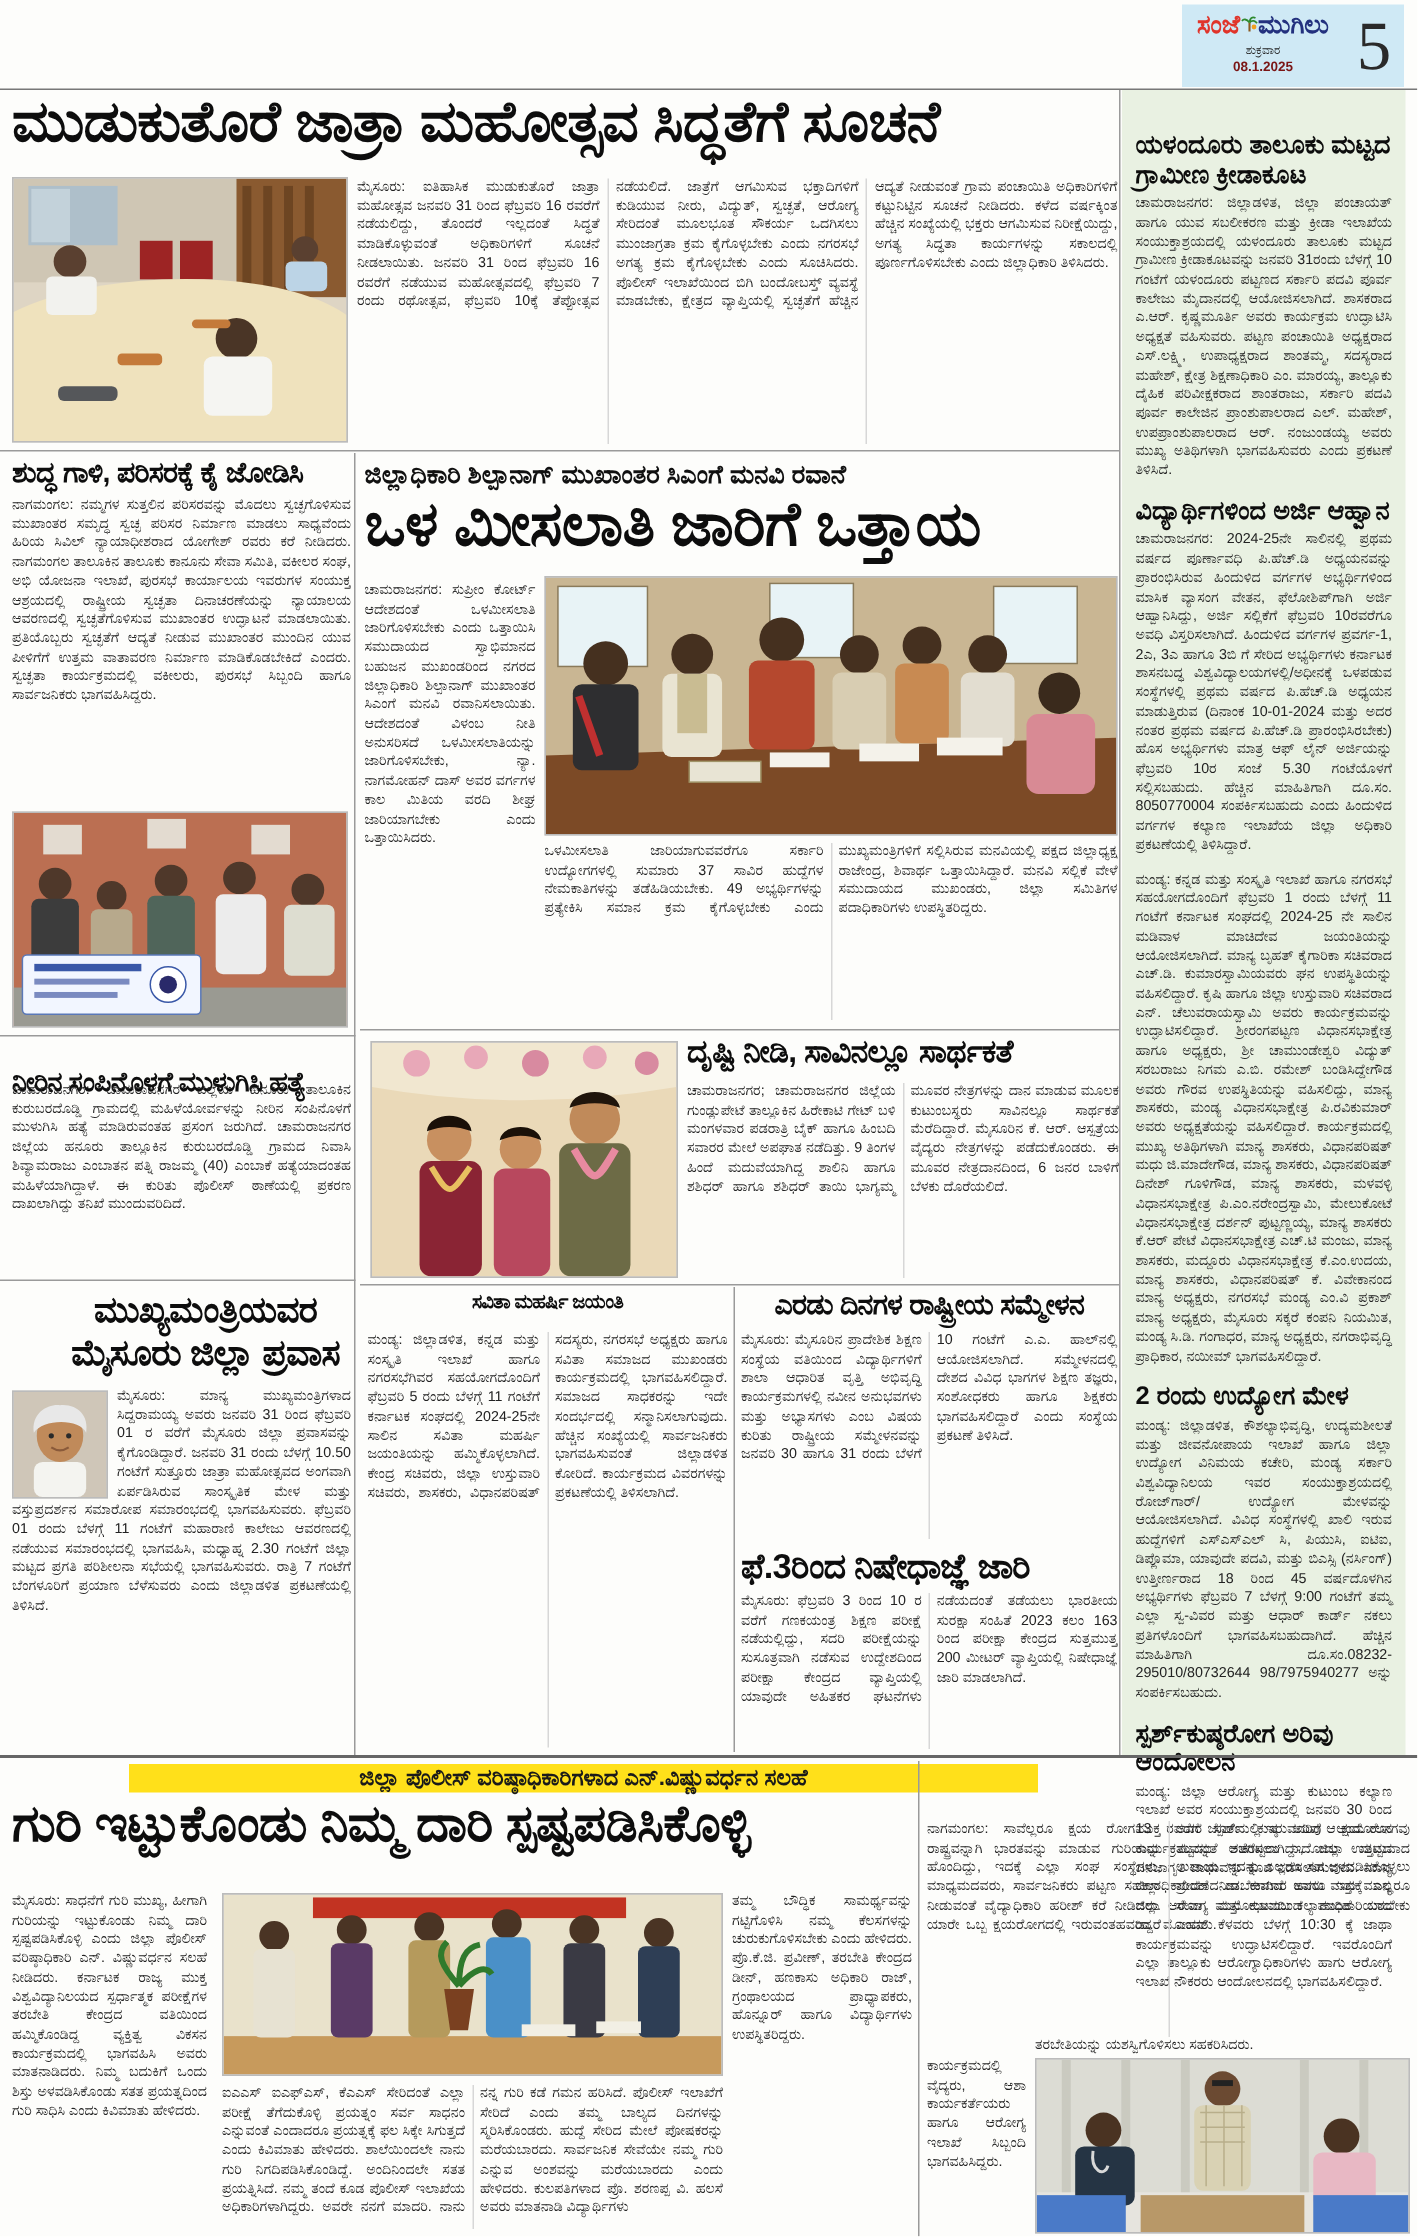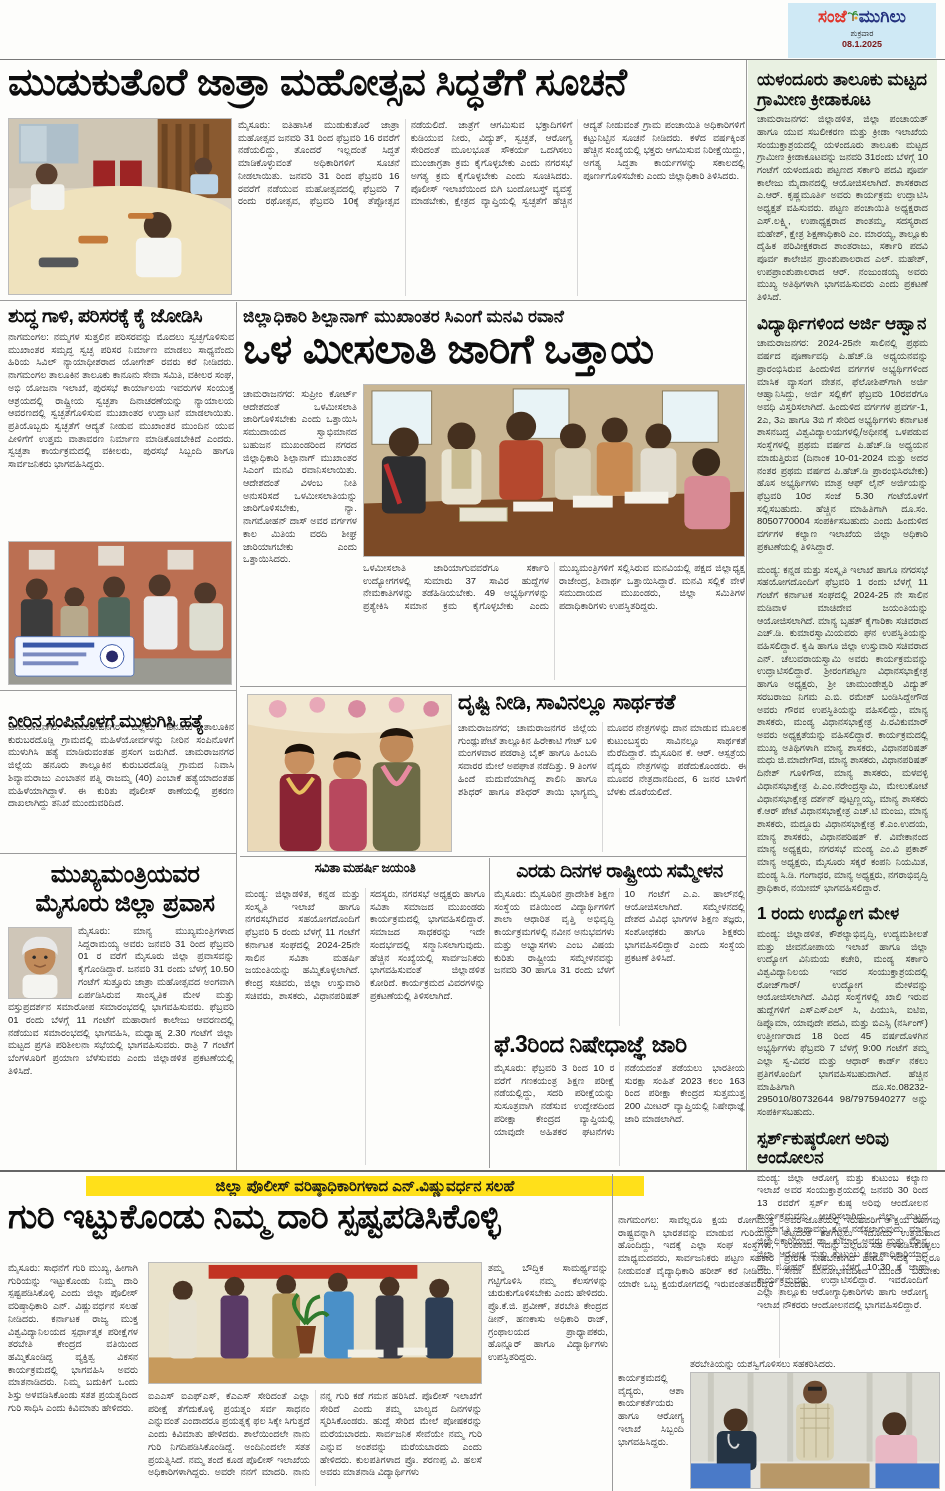--- a/index.html
+++ b/index.html
@@ -10,32 +10,32 @@
   .kicker{font-weight:bold;color:#111;}
   .bodytext{font-size:9.5px;line-height:1.34;text-align:justify;color:#222;word-break:break-word;}
   .cols2{column-count:2;column-gap:10px;column-rule:1px solid #d7d7d7;}
   .cols3{column-count:3;column-gap:11px;column-rule:1px solid #d7d7d7;}
   .rule-h{position:absolute;background:#9a9a9a;height:1px;}
   .rule-v{position:absolute;background:#9a9a9a;width:1px;}
   .photo{position:absolute;overflow:hidden;background:#ccc;border:1px solid #bbb;box-sizing:border-box;}
   .photo svg{display:block;width:100%;height:100%;}
   .region-box{background:#e4e4e2;display:flex;align-items:center;padding:0 14px;
               font-size:25px;font-weight:bold;color:#0b0b0b;}
-  .rail{box-sizing:border-box;padding:10px 9px;}
+  .rail{box-sizing:border-box;padding:27px 9px;}
   .rail h3{margin:0 0 4px 0;font-size:17px;line-height:1.15;font-weight:bold;color:#0d0d0d;}
   .rail p{margin:0 0 10px 0;}
   .center{text-align:center;}
 </style>
 </head>
 <body>
 
 <div id="page">
 
 
-  <div class="abs" style="left:788px;top:3px;width:148px;height:55px;background:#cfe9f5;display:flex;flex-direction:column;">
+  <div class="abs" style="left:788px;top:3px;width:148px;height:55px;background:#cfe9f5;display:flex;">
     <div style="flex:1;text-align:center;padding-top:4px;">
       <div style="font-size:17px;font-weight:bold;white-space:nowrap;">
         <span style="color:#e0342a;">ಸಂಜೆ</span><span class="abs" style="position:static;display:inline-block;width:12px;height:12px;vertical-align:top;"><svg viewBox="0 0 12 12">
               <path d="M6 5 L6 11" stroke="#8a5a20" stroke-width="1.4" fill="none"></path>
               <path d="M6 5 C4 2.5 2 2.5 1 4 M6 5 C6 2 8 1 10 2 M6 5 C8 3 10 4 11 5.5" stroke="#2f8a2f" stroke-width="1.2" fill="none"></path>
               <circle cx="9" cy="8" r="1.6" fill="#f0a020"></circle>
             </svg></span><span style="color:#23317e;">ಮುಗಿಲು</span>
       </div>
       <div style="font-size:8px;color:#222;margin-top:2px;">ಶುಕ್ರವಾರ</div>
       <div style="font-size:9px;font-weight:bold;color:#7a1515;">08.1.2025</div>
@@ -77,21 +77,21 @@
 
   <div class="rule-h" style="left:0;top:300px;width:746px;"></div>
 
   <div class="rule-v" style="left:746px;top:60px;height:1110px;"></div>
   <div class="abs rail" style="left:748px;top:60px;width:189px;height:1110px;background:#e9f1e2;">
     <h3>ಯಳಂದೂರು ತಾಲೂಕು ಮಟ್ಟದ ಗ್ರಾಮೀಣ ಕ್ರೀಡಾಕೂಟ</h3>
     <p class="bodytext">ಚಾಮರಾಜನಗರ: ಜಿಲ್ಲಾಡಳಿತ, ಜಿಲ್ಲಾ ಪಂಚಾಯತ್ ಹಾಗೂ ಯುವ ಸಬಲೀಕರಣ ಮತ್ತು ಕ್ರೀಡಾ ಇಲಾಖೆಯ ಸಂಯುಕ್ತಾಶ್ರಯದಲ್ಲಿ ಯಳಂದೂರು ತಾಲೂಕು ಮಟ್ಟದ ಗ್ರಾಮೀಣ ಕ್ರೀಡಾಕೂಟವನ್ನು ಜನವರಿ 31ರಂದು ಬೆಳಗ್ಗೆ 10 ಗಂಟೆಗೆ ಯಳಂದೂರು ಪಟ್ಟಣದ ಸರ್ಕಾರಿ ಪದವಿ ಪೂರ್ವ ಕಾಲೇಜು ಮೈದಾನದಲ್ಲಿ ಆಯೋಜಿಸಲಾಗಿದೆ. ಶಾಸಕರಾದ ಎ.ಆರ್. ಕೃಷ್ಣಮೂರ್ತಿ ಅವರು ಕಾರ್ಯಕ್ರಮ ಉದ್ಘಾಟಿಸಿ ಅಧ್ಯಕ್ಷತೆ ವಹಿಸುವರು. ಪಟ್ಟಣ ಪಂಚಾಯಿತಿ ಅಧ್ಯಕ್ಷರಾದ ಎಸ್.ಲಕ್ಷ್ಮಿ, ಉಪಾಧ್ಯಕ್ಷರಾದ ಶಾಂತಮ್ಮ, ಸದಸ್ಯರಾದ ಮಹೇಶ್, ಕ್ಷೇತ್ರ ಶಿಕ್ಷಣಾಧಿಕಾರಿ ಎಂ. ಮಾರಯ್ಯ, ತಾಲ್ಲೂಕು ದೈಹಿಕ ಪರಿವೀಕ್ಷಕರಾದ ಶಾಂತರಾಜು, ಸರ್ಕಾರಿ ಪದವಿ ಪೂರ್ವ ಕಾಲೇಜಿನ ಪ್ರಾಂಶುಪಾಲರಾದ ಎಲ್. ಮಹೇಶ್, ಉಪಪ್ರಾಂಶುಪಾಲರಾದ ಆರ್. ನಂಜುಂಡಯ್ಯ ಅವರು ಮುಖ್ಯ ಅತಿಥಿಗಳಾಗಿ ಭಾಗವಹಿಸುವರು ಎಂದು ಪ್ರಕಟಣೆ ತಿಳಿಸಿದೆ.</p>
     <h3>ವಿದ್ಯಾರ್ಥಿಗಳಿಂದ ಅರ್ಜಿ ಆಹ್ವಾನ</h3>
     <p class="bodytext">ಚಾಮರಾಜನಗರ: 2024-25ನೇ ಸಾಲಿನಲ್ಲಿ ಪ್ರಥಮ ವರ್ಷದ ಪೂರ್ಣಾವಧಿ ಪಿ.ಹೆಚ್.ಡಿ ಅಧ್ಯಯನವನ್ನು ಪ್ರಾರಂಭಿಸಿರುವ ಹಿಂದುಳಿದ ವರ್ಗಗಳ ಅಭ್ಯರ್ಥಿಗಳಿಂದ ಮಾಸಿಕ ವ್ಯಾಸಂಗ ವೇತನ, ಫೆಲೋಶಿಪ್‌ಗಾಗಿ ಅರ್ಜಿ ಆಹ್ವಾನಿಸಿದ್ದು, ಅರ್ಜಿ ಸಲ್ಲಿಕೆಗೆ ಫೆಬ್ರವರಿ 10ರವರೆಗೂ ಅವಧಿ ವಿಸ್ತರಿಸಲಾಗಿದೆ. ಹಿಂದುಳಿದ ವರ್ಗಗಳ ಪ್ರವರ್ಗ-1, 2ಎ, 3ಎ ಹಾಗೂ 3ಬಿ ಗೆ ಸೇರಿದ ಅಭ್ಯರ್ಥಿಗಳು ಕರ್ನಾಟಕ ಶಾಸನಬದ್ಧ ವಿಶ್ವವಿದ್ಯಾಲಯಗಳಲ್ಲಿ/ಅಧೀನಕ್ಕೆ ಒಳಪಡುವ ಸಂಸ್ಥೆಗಳಲ್ಲಿ ಪ್ರಥಮ ವರ್ಷದ ಪಿ.ಹೆಚ್.ಡಿ ಅಧ್ಯಯನ ಮಾಡುತ್ತಿರುವ (ದಿನಾಂಕ 10-01-2024 ಮತ್ತು ಅದರ ನಂತರ ಪ್ರಥಮ ವರ್ಷದ ಪಿ.ಹೆಚ್.ಡಿ ಪ್ರಾರಂಭಿಸಿರಬೇಕು) ಹೊಸ ಅಭ್ಯರ್ಥಿಗಳು ಮಾತ್ರ ಆಫ್ ಲೈನ್ ಅರ್ಜಿಯನ್ನು ಫೆಬ್ರವರಿ 10ರ ಸಂಜೆ 5.30 ಗಂಟೆಯೊಳಗೆ ಸಲ್ಲಿಸಬಹುದು. ಹೆಚ್ಚಿನ ಮಾಹಿತಿಗಾಗಿ ದೂ.ಸಂ. 8050770004 ಸಂಪರ್ಕಿಸಬಹುದು ಎಂದು ಹಿಂದುಳಿದ ವರ್ಗಗಳ ಕಲ್ಯಾಣ ಇಲಾಖೆಯ ಜಿಲ್ಲಾ ಅಧಿಕಾರಿ ಪ್ರಕಟಣೆಯಲ್ಲಿ ತಿಳಿಸಿದ್ದಾರೆ.</p>
     <p class="bodytext">ಮಂಡ್ಯ: ಕನ್ನಡ ಮತ್ತು ಸಂಸ್ಕೃತಿ ಇಲಾಖೆ ಹಾಗೂ ನಗರಸಭೆ ಸಹಯೋಗದೊಂದಿಗೆ ಫೆಬ್ರವರಿ 1 ರಂದು ಬೆಳಗ್ಗೆ 11 ಗಂಟೆಗೆ ಕರ್ನಾಟಕ ಸಂಘದಲ್ಲಿ 2024-25 ನೇ ಸಾಲಿನ ಮಡಿವಾಳ ಮಾಚಿದೇವ ಜಯಂತಿಯನ್ನು ಆಯೋಜಿಸಲಾಗಿದೆ. ಮಾನ್ಯ ಬೃಹತ್ ಕೈಗಾರಿಕಾ ಸಚಿವರಾದ ಎಚ್.ಡಿ. ಕುಮಾರಸ್ವಾಮಿಯವರು ಘನ ಉಪಸ್ಥಿತಿಯನ್ನು ವಹಿಸಲಿದ್ದಾರೆ. ಕೃಷಿ ಹಾಗೂ ಜಿಲ್ಲಾ ಉಸ್ತುವಾರಿ ಸಚಿವರಾದ ಎನ್. ಚೆಲುವರಾಯಸ್ವಾಮಿ ಅವರು ಕಾರ್ಯಕ್ರಮವನ್ನು ಉದ್ಘಾಟಿಸಲಿದ್ದಾರೆ. ಶ್ರೀರಂಗಪಟ್ಟಣ ವಿಧಾನಸಭಾಕ್ಷೇತ್ರ ಹಾಗೂ ಅಧ್ಯಕ್ಷರು, ಶ್ರೀ ಚಾಮುಂಡೇಶ್ವರಿ ವಿದ್ಯುತ್ ಸರಬರಾಜು ನಿಗಮ ಎ.ಬಿ. ರಮೇಶ್ ಬಂಡಿಸಿದ್ದೇಗೌಡ ಅವರು ಗೌರವ ಉಪಸ್ಥಿತಿಯನ್ನು ವಹಿಸಲಿದ್ದು, ಮಾನ್ಯ ಶಾಸಕರು, ಮಂಡ್ಯ ವಿಧಾನಸಭಾಕ್ಷೇತ್ರ ಪಿ.ರವಿಕುಮಾರ್ ಅವರು ಅಧ್ಯಕ್ಷತೆಯನ್ನು ವಹಿಸಲಿದ್ದಾರೆ. ಕಾರ್ಯಕ್ರಮದಲ್ಲಿ ಮುಖ್ಯ ಅತಿಥಿಗಳಾಗಿ ಮಾನ್ಯ ಶಾಸಕರು, ವಿಧಾನಪರಿಷತ್ ಮಧು ಜಿ.ಮಾದೇಗೌಡ, ಮಾನ್ಯ ಶಾಸಕರು, ವಿಧಾನಪರಿಷತ್ ದಿನೇಶ್ ಗೂಳಿಗೌಡ, ಮಾನ್ಯ ಶಾಸಕರು, ಮಳವಳ್ಳಿ ವಿಧಾನಸಭಾಕ್ಷೇತ್ರ ಪಿ.ಎಂ.ನರೇಂದ್ರಸ್ವಾಮಿ, ಮೇಲುಕೋಟೆ ವಿಧಾನಸಭಾಕ್ಷೇತ್ರ ದರ್ಶನ್ ಪುಟ್ಟಣ್ಣಯ್ಯ, ಮಾನ್ಯ ಶಾಸಕರು ಕೆ.ಆರ್ ಪೇಟೆ ವಿಧಾನಸಭಾಕ್ಷೇತ್ರ ಎಚ್.ಟಿ ಮಂಜು, ಮಾನ್ಯ ಶಾಸಕರು, ಮದ್ದೂರು ವಿಧಾನಸಭಾಕ್ಷೇತ್ರ ಕೆ.ಎಂ.ಉದಯ, ಮಾನ್ಯ ಶಾಸಕರು, ವಿಧಾನಪರಿಷತ್ ಕೆ. ವಿವೇಕಾನಂದ ಮಾನ್ಯ ಅಧ್ಯಕ್ಷರು, ನಗರಸಭೆ ಮಂಡ್ಯ ಎಂ.ವಿ ಪ್ರಕಾಶ್ ಮಾನ್ಯ ಅಧ್ಯಕ್ಷರು, ಮೈಸೂರು ಸಕ್ಕರೆ ಕಂಪನಿ ನಿಯಮಿತ, ಮಂಡ್ಯ ಸಿ.ಡಿ. ಗಂಗಾಧರ, ಮಾನ್ಯ ಅಧ್ಯಕ್ಷರು, ನಗರಾಭಿವೃದ್ಧಿ ಪ್ರಾಧಿಕಾರ, ನಯೀಮ್ ಭಾಗವಹಿಸಲಿದ್ದಾರೆ.</p>
-    <h3>1 ರಂದು ಉದ್ಯೋಗ ಮೇಳ</h3>
+    <h3>2 ರಂದು ಉದ್ಯೋಗ ಮೇಳ</h3>
     <p class="bodytext">ಮಂಡ್ಯ: ಜಿಲ್ಲಾಡಳಿತ, ಕೌಶಲ್ಯಾಭಿವೃದ್ಧಿ, ಉದ್ಯಮಶೀಲತೆ ಮತ್ತು ಜೀವನೋಪಾಯ ಇಲಾಖೆ ಹಾಗೂ ಜಿಲ್ಲಾ ಉದ್ಯೋಗ ವಿನಿಮಯ ಕಚೇರಿ, ಮಂಡ್ಯ ಸರ್ಕಾರಿ ವಿಶ್ವವಿದ್ಯಾನಿಲಯ ಇವರ ಸಂಯುಕ್ತಾಶ್ರಯದಲ್ಲಿ ರೋಜ್‌ಗಾರ್/ ಉದ್ಯೋಗ ಮೇಳವನ್ನು ಆಯೋಜಿಸಲಾಗಿದೆ. ವಿವಿಧ ಸಂಸ್ಥೆಗಳಲ್ಲಿ ಖಾಲಿ ಇರುವ ಹುದ್ದೆಗಳಿಗೆ ಎಸ್‌ಎಸ್‌ಎಲ್ ಸಿ, ಪಿಯುಸಿ, ಐಟಿಐ, ಡಿಪ್ಲೊಮಾ, ಯಾವುದೇ ಪದವಿ, ಮತ್ತು ಬಿಎಸ್ಸಿ (ನರ್ಸಿಂಗ್) ಉತ್ತೀರ್ಣರಾದ 18 ರಿಂದ 45 ವರ್ಷದೊಳಗಿನ ಅಭ್ಯರ್ಥಿಗಳು ಫೆಬ್ರವರಿ 7 ಬೆಳಗ್ಗೆ 9:00 ಗಂಟೆಗೆ ತಮ್ಮ ಎಲ್ಲಾ ಸ್ವ-ವಿವರ ಮತ್ತು ಆಧಾರ್ ಕಾರ್ಡ್ ನಕಲು ಪ್ರತಿಗಳೊಂದಿಗೆ ಭಾಗವಹಿಸಬಹುದಾಗಿದೆ. ಹೆಚ್ಚಿನ ಮಾಹಿತಿಗಾಗಿ ದೂ.ಸಂ.08232-295010/80732644 98/7975940277 ಅನ್ನು ಸಂಪರ್ಕಿಸಬಹುದು.</p>
     <h3>ಸ್ಪರ್ಶ್‌ಕುಷ್ಠರೋಗ ಅರಿವು ಆಂದೋಲನ</h3>
     <p class="bodytext">ಮಂಡ್ಯ: ಜಿಲ್ಲಾ ಆರೋಗ್ಯ ಮತ್ತು ಕುಟುಂಬ ಕಲ್ಯಾಣ ಇಲಾಖೆ ಅವರ ಸಂಯುಕ್ತಾಶ್ರಯದಲ್ಲಿ ಜನವರಿ 30 ರಿಂದ 13 ರವರೆಗೆ ಸ್ಪರ್ಶ್ ಕುಷ್ಠ ಅರಿವು ಆಂದೋಲನ ಕಾರ್ಯಕ್ರಮವನ್ನು ಆಚರಿಸಲಾಗಿದ್ದು, ಜಿಲ್ಲಾ ಮಟ್ಟದ ಜನಜಾಗೃತಿ ಜಾಥಾವನ್ನು ಕೂಡ ನಡೆಸಲಾಗುವುದು. ಮಾನ್ಯ ಜಿಲ್ಲಾಧಿಕಾರಿಯಾದ ಡಾ. ಕುಮಾರ ಅವರು ಮತ್ತು ಮಾನ್ಯ ಜಿಲ್ಲಾ ಆರೋಗ್ಯ ಮತ್ತು ಕುಟುಂಬ ಕಲ್ಯಾಣಾಧಿಕಾರಿಯಾದ ಡಾ. ಮೋಹನ್ ಕೆಳವರು ಬೆಳಗ್ಗೆ 10:30 ಕ್ಕೆ ಜಾಥಾ ಕಾರ್ಯಕ್ರಮವನ್ನು ಉದ್ಘಾಟಿಸಲಿದ್ದಾರೆ. ಇವರೊಂದಿಗೆ ಎಲ್ಲಾ ತಾಲ್ಲೂಕು ಆರೋಗ್ಯಾಧಿಕಾರಿಗಳು ಹಾಗು ಆರೋಗ್ಯ ಇಲಾಖೆ ನೌಕರರು ಆಂದೋಲನದಲ್ಲಿ ಭಾಗವಹಿಸಲಿದ್ದಾರೆ.</p>
   </div>
 
   <div class="rule-v" style="left:236px;top:302px;height:868px;"></div>
 
   <div class="abs hl" style="left:8px;top:306px;width:226px;font-size:19px;">ಶುದ್ಧ ಗಾಳಿ, ಪರಿಸರಕ್ಕೆ ಕೈ ಜೋಡಿಸಿ</div>
   <div class="abs bodytext" style="left:8px;top:331px;width:226px;height:206px;">ನಾಗಮಂಗಲ: ನಮ್ಮಗಳ ಸುತ್ತಲಿನ ಪರಿಸರವನ್ನು ಮೊದಲು ಸ್ವಚ್ಛಗೊಳಿಸುವ ಮುಖಾಂತರ ಸಮೃದ್ಧ ಸ್ವಚ್ಛ ಪರಿಸರ ನಿರ್ಮಾಣ ಮಾಡಲು ಸಾಧ್ಯವೆಂದು ಹಿರಿಯ ಸಿವಿಲ್ ನ್ಯಾಯಾಧೀಶರಾದ ಯೋಗೇಶ್ ರವರು ಕರೆ ನೀಡಿದರು. ನಾಗಮಂಗಲ ತಾಲೂಕಿನ ತಾಲೂಕು ಕಾನೂನು ಸೇವಾ ಸಮಿತಿ, ವಕೀಲರ ಸಂಘ, ಅಭಿ ಯೋಜನಾ ಇಲಾಖೆ, ಪುರಸಭೆ ಕಾರ್ಯಾಲಯ ಇವರುಗಳ ಸಂಯುಕ್ತ ಆಶ್ರಯದಲ್ಲಿ ರಾಷ್ಟ್ರೀಯ ಸ್ವಚ್ಛತಾ ದಿನಾಚರಣೆಯನ್ನು ನ್ಯಾಯಾಲಯ ಆವರಣದಲ್ಲಿ ಸ್ವಚ್ಛತೆಗೊಳಿಸುವ ಮುಖಾಂತರ ಉದ್ಘಾಟನೆ ಮಾಡಲಾಯಿತು. ಪ್ರತಿಯೊಬ್ಬರು ಸ್ವಚ್ಛತೆಗೆ ಆದ್ಯತೆ ನೀಡುವ ಮುಖಾಂತರ ಮುಂದಿನ ಯುವ ಪೀಳಿಗೆಗೆ ಉತ್ತಮ ವಾತಾವರಣ ನಿರ್ಮಾಣ ಮಾಡಿಕೊಡಬೇಕಿದೆ ಎಂದರು. ಸ್ವಚ್ಛತಾ ಕಾರ್ಯಕ್ರಮದಲ್ಲಿ ವಕೀಲರು, ಪುರಸಭೆ ಸಿಬ್ಬಂದಿ ಹಾಗೂ ಸಾರ್ವಜನಿಕರು ಭಾಗವಹಿಸಿದ್ದರು.</div>
 
@@ -122,21 +122,21 @@
     </svg>
   </div>
 
   <div class="rule-h" style="left:0;top:690px;width:237px;"></div>
 
   <div class="abs hl" style="left:8px;top:712px;width:226px;font-size:18px;">ನೀರಿನ ಸಂಪಿನೊಳಗೆ ಮುಳುಗಿಸಿ ಹತ್ಯೆ</div>
   <div class="abs bodytext" style="left:8px;top:721px;width:226px;height:128px;">ಚಾಮರಾಜನಗರ: ಚಾಮರಾಜನಗರ ಜಿಲ್ಲೆಯ ಹನೂರು ತಾಲೂಕಿನ ಕುರುಬರದೊಡ್ಡಿ ಗ್ರಾಮದಲ್ಲಿ ಮಹಿಳೆಯೋರ್ವಳನ್ನು ನೀರಿನ ಸಂಪಿನೊಳಗೆ ಮುಳುಗಿಸಿ ಹತ್ಯೆ ಮಾಡಿರುವಂತಹ ಪ್ರಸಂಗ ಜರುಗಿದೆ. ಚಾಮರಾಜನಗರ ಜಿಲ್ಲೆಯ ಹನೂರು ತಾಲ್ಲೂಕಿನ ಕುರುಬರದೊಡ್ಡಿ ಗ್ರಾಮದ ನಿವಾಸಿ ಶಿವ್ಯಾಮರಾಜು ಎಂಬಾತನ ಪತ್ನಿ ರಾಜಮ್ಮ (40) ಎಂಬಾಕೆ ಹತ್ಯೆಯಾದಂತಹ ಮಹಿಳೆಯಾಗಿದ್ದಾಳೆ. ಈ ಕುರಿತು ಪೊಲೀಸ್ ಠಾಣೆಯಲ್ಲಿ ಪ್ರಕರಣ ದಾಖಲಾಗಿದ್ದು ತನಿಖೆ ಮುಂದುವರಿದಿದೆ.</div>
 
   <div class="rule-h" style="left:0;top:853px;width:237px;"></div>
 
-  <div class="abs hl center" style="left:12px;top:860px;width:226px;font-size:24px;line-height:1.2;">ಮುಖ್ಯಮಂತ್ರಿಯವರ ಮೈಸೂರು ಜಿಲ್ಲಾ ಪ್ರವಾಸ</div>
+  <div class="abs hl center" style="left:24px;top:860px;width:226px;font-size:24px;line-height:1.2;">ಮುಖ್ಯಮಂತ್ರಿಯವರ ಮೈಸೂರು ಜಿಲ್ಲಾ ಪ್ರವಾಸ</div>
   <div class="abs bodytext" style="left:8px;top:925px;width:226px;height:240px;">
     <span class="photo" style="position:relative;float:left;width:64px;height:72px;margin:2px 6px 2px 0;display:block;">
       <svg viewBox="0 0 64 72" preserveAspectRatio="none">
         <rect width="64" height="72" fill="#cfc6b8"></rect>
         <ellipse cx="32" cy="30" rx="16" ry="18" fill="#c08a5a"></ellipse>
         <path d="M14 28 C12 14 24 8 32 9 C44 8 52 16 50 28 C46 18 20 18 14 28 Z" fill="#e8e8e8"></path>
         <rect x="14" y="48" width="36" height="24" rx="6" fill="#f4f4f0"></rect>
         <circle cx="26" cy="30" r="1.8" fill="#2a2a2a"></circle>
           <circle cx="38" cy="30" r="1.8" fill="#2a2a2a"></circle>
         <path d="M26 38 Q32 42 38 38" stroke="#8a5a3a" stroke-width="1.5" fill="none"></path>
@@ -217,21 +217,21 @@
   <div class="abs bodytext cols2" style="left:245px;top:888px;width:240px;height:277px;">ಮಂಡ್ಯ: ಜಿಲ್ಲಾಡಳಿತ, ಕನ್ನಡ ಮತ್ತು ಸಂಸ್ಕೃತಿ ಇಲಾಖೆ ಹಾಗೂ ನಗರಸಭೆಗಿವರ ಸಹಯೋಗದೊಂದಿಗೆ ಫೆಬ್ರವರಿ 5 ರಂದು ಬೆಳಗ್ಗೆ 11 ಗಂಟೆಗೆ ಕರ್ನಾಟಕ ಸಂಘದಲ್ಲಿ 2024-25ನೇ ಸಾಲಿನ ಸವಿತಾ ಮಹರ್ಷಿ ಜಯಂತಿಯನ್ನು ಹಮ್ಮಿಕೊಳ್ಳಲಾಗಿದೆ. ಕೇಂದ್ರ ಸಚಿವರು, ಜಿಲ್ಲಾ ಉಸ್ತುವಾರಿ ಸಚಿವರು, ಶಾಸಕರು, ವಿಧಾನಪರಿಷತ್ ಸದಸ್ಯರು, ನಗರಸಭೆ ಅಧ್ಯಕ್ಷರು ಹಾಗೂ ಸವಿತಾ ಸಮಾಜದ ಮುಖಂಡರು ಕಾರ್ಯಕ್ರಮದಲ್ಲಿ ಭಾಗವಹಿಸಲಿದ್ದಾರೆ. ಸಮಾಜದ ಸಾಧಕರನ್ನು ಇದೇ ಸಂದರ್ಭದಲ್ಲಿ ಸನ್ಮಾನಿಸಲಾಗುವುದು. ಹೆಚ್ಚಿನ ಸಂಖ್ಯೆಯಲ್ಲಿ ಸಾರ್ವಜನಿಕರು ಭಾಗವಹಿಸುವಂತೆ ಜಿಲ್ಲಾಡಳಿತ ಕೋರಿದೆ. ಕಾರ್ಯಕ್ರಮದ ವಿವರಗಳನ್ನು ಪ್ರಕಟಣೆಯಲ್ಲಿ ತಿಳಿಸಲಾಗಿದೆ.</div>
 
   <div class="abs hl center" style="left:494px;top:861px;width:251px;font-size:19px;">ಎರಡು ದಿನಗಳ ರಾಷ್ಟ್ರೀಯ ಸಮ್ಮೇಳನ</div>
   <div class="abs bodytext cols2" style="left:494px;top:888px;width:251px;height:138px;">ಮೈಸೂರು: ಮೈಸೂರಿನ ಪ್ರಾದೇಶಿಕ ಶಿಕ್ಷಣ ಸಂಸ್ಥೆಯ ವತಿಯಿಂದ ವಿದ್ಯಾರ್ಥಿಗಳಿಗೆ ಶಾಲಾ ಆಧಾರಿತ ವೃತ್ತಿ ಅಭಿವೃದ್ಧಿ ಕಾರ್ಯಕ್ರಮಗಳಲ್ಲಿ ನವೀನ ಅನುಭವಗಳು ಮತ್ತು ಅಭ್ಯಾಸಗಳು ಎಂಬ ವಿಷಯ ಕುರಿತು ರಾಷ್ಟ್ರೀಯ ಸಮ್ಮೇಳನವನ್ನು ಜನವರಿ 30 ಹಾಗೂ 31 ರಂದು ಬೆಳಗೆ 10 ಗಂಟೆಗೆ ಎ.ಎ. ಹಾಲ್‌ನಲ್ಲಿ ಆಯೋಜಿಸಲಾಗಿದೆ. ಸಮ್ಮೇಳನದಲ್ಲಿ ದೇಶದ ವಿವಿಧ ಭಾಗಗಳ ಶಿಕ್ಷಣ ತಜ್ಞರು, ಸಂಶೋಧಕರು ಹಾಗೂ ಶಿಕ್ಷಕರು ಭಾಗವಹಿಸಲಿದ್ದಾರೆ ಎಂದು ಸಂಸ್ಥೆಯ ಪ್ರಕಟಣೆ ತಿಳಿಸಿದೆ.</div>
 
   <div class="abs hl" style="left:494px;top:1032px;width:251px;font-size:23px;">ಫೆ.3ರಿಂದ ನಿಷೇಧಾಜ್ಞೆ ಜಾರಿ</div>
   <div class="abs bodytext cols2" style="left:494px;top:1062px;width:251px;height:104px;">ಮೈಸೂರು: ಫೆಬ್ರವರಿ 3 ರಿಂದ 10 ರ ವರೆಗೆ ಗಣಕಯಂತ್ರ ಶಿಕ್ಷಣ ಪರೀಕ್ಷೆ ನಡೆಯಲ್ಲಿದ್ದು, ಸದರಿ ಪರೀಕ್ಷೆಯನ್ನು ಸುಸೂತ್ರವಾಗಿ ನಡೆಸುವ ಉದ್ದೇಶದಿಂದ ಪರೀಕ್ಷಾ ಕೇಂದ್ರದ ವ್ಯಾಪ್ತಿಯಲ್ಲಿ ಯಾವುದೇ ಅಹಿತಕರ ಘಟನೆಗಳು ನಡೆಯದಂತೆ ತಡೆಯಲು ಭಾರತೀಯ ಸುರಕ್ಷಾ ಸಂಹಿತೆ 2023 ಕಲಂ 163 ರಿಂದ ಪರೀಕ್ಷಾ ಕೇಂದ್ರದ ಸುತ್ತಮುತ್ತ 200 ಮೀಟರ್ ವ್ಯಾಪ್ತಿಯಲ್ಲಿ ನಿಷೇಧಾಜ್ಞೆ ಜಾರಿ ಮಾಡಲಾಗಿದೆ.</div>
 
   <div class="rule-h" style="left:0;top:1170px;width:945px;height:2px;background:#666;"></div>
 
-  <div class="abs center" style="left:86px;top:1176px;width:558px;background:#ffe01a;font-size:15px;font-weight:bold;padding:1px 0;">ಜಿಲ್ಲಾ ಪೊಲೀಸ್ ವರಿಷ್ಠಾಧಿಕಾರಿಗಳಾದ ಎನ್.ವಿಷ್ಣುವರ್ಧನ ಸಲಹೆ</div>
+  <div class="abs center" style="left:86px;top:1176px;width:606px;background:#ffe01a;font-size:15px;font-weight:bold;padding:1px 0;">ಜಿಲ್ಲಾ ಪೊಲೀಸ್ ವರಿಷ್ಠಾಧಿಕಾರಿಗಳಾದ ಎನ್.ವಿಷ್ಣುವರ್ಧನ ಸಲಹೆ</div>
   <div class="abs hl" style="left:8px;top:1199px;width:602px;font-size:34px;">ಗುರಿ ಇಟ್ಟುಕೊಂಡು ನಿಮ್ಮ ದಾರಿ ಸ್ಪಷ್ಟಪಡಿಸಿಕೊಳ್ಳಿ</div>
 
   <div class="abs bodytext" style="left:8px;top:1262px;width:130px;height:224px;">ಮೈಸೂರು: ಸಾಧನೆಗೆ ಗುರಿ ಮುಖ್ಯ, ಹೀಗಾಗಿ ಗುರಿಯನ್ನು ಇಟ್ಟುಕೊಂಡು ನಿಮ್ಮ ದಾರಿ ಸ್ಪಷ್ಟಪಡಿಸಿಕೊಳ್ಳಿ ಎಂದು ಜಿಲ್ಲಾ ಪೊಲೀಸ್ ವರಿಷ್ಠಾಧಿಕಾರಿ ಎನ್. ವಿಷ್ಣುವರ್ಧನ ಸಲಹೆ ನೀಡಿದರು. ಕರ್ನಾಟಕ ರಾಜ್ಯ ಮುಕ್ತ ವಿಶ್ವವಿದ್ಯಾನಿಲಯದ ಸ್ಪರ್ಧಾತ್ಮಕ ಪರೀಕ್ಷೆಗಳ ತರಬೇತಿ ಕೇಂದ್ರದ ವತಿಯಿಂದ ಹಮ್ಮಿಕೊಂಡಿದ್ದ ವ್ಯಕ್ತಿತ್ವ ವಿಕಸನ ಕಾರ್ಯಕ್ರಮದಲ್ಲಿ ಭಾಗವಹಿಸಿ ಅವರು ಮಾತನಾಡಿದರು. ನಿಮ್ಮ ಬದುಕಿಗೆ ಒಂದು ಶಿಸ್ತು ಅಳವಡಿಸಿಕೊಂಡು ಸತತ ಪ್ರಯತ್ನದಿಂದ ಗುರಿ ಸಾಧಿಸಿ ಎಂದು ಕಿವಿಮಾತು ಹೇಳಿದರು.</div>
 
   <div class="photo" style="left:148px;top:1262px;width:334px;height:122px;">
     <svg viewBox="0 0 334 122" preserveAspectRatio="none">
       <rect width="334" height="122" fill="#e9e2cb"></rect>
       <rect x="60" y="2" width="210" height="14" fill="#c23322"></rect>
       <rect x="0" y="96" width="334" height="26" fill="#c79a5c"></rect>
       <circle cx="34" cy="28" r="10" fill="#4a3424"></circle>

